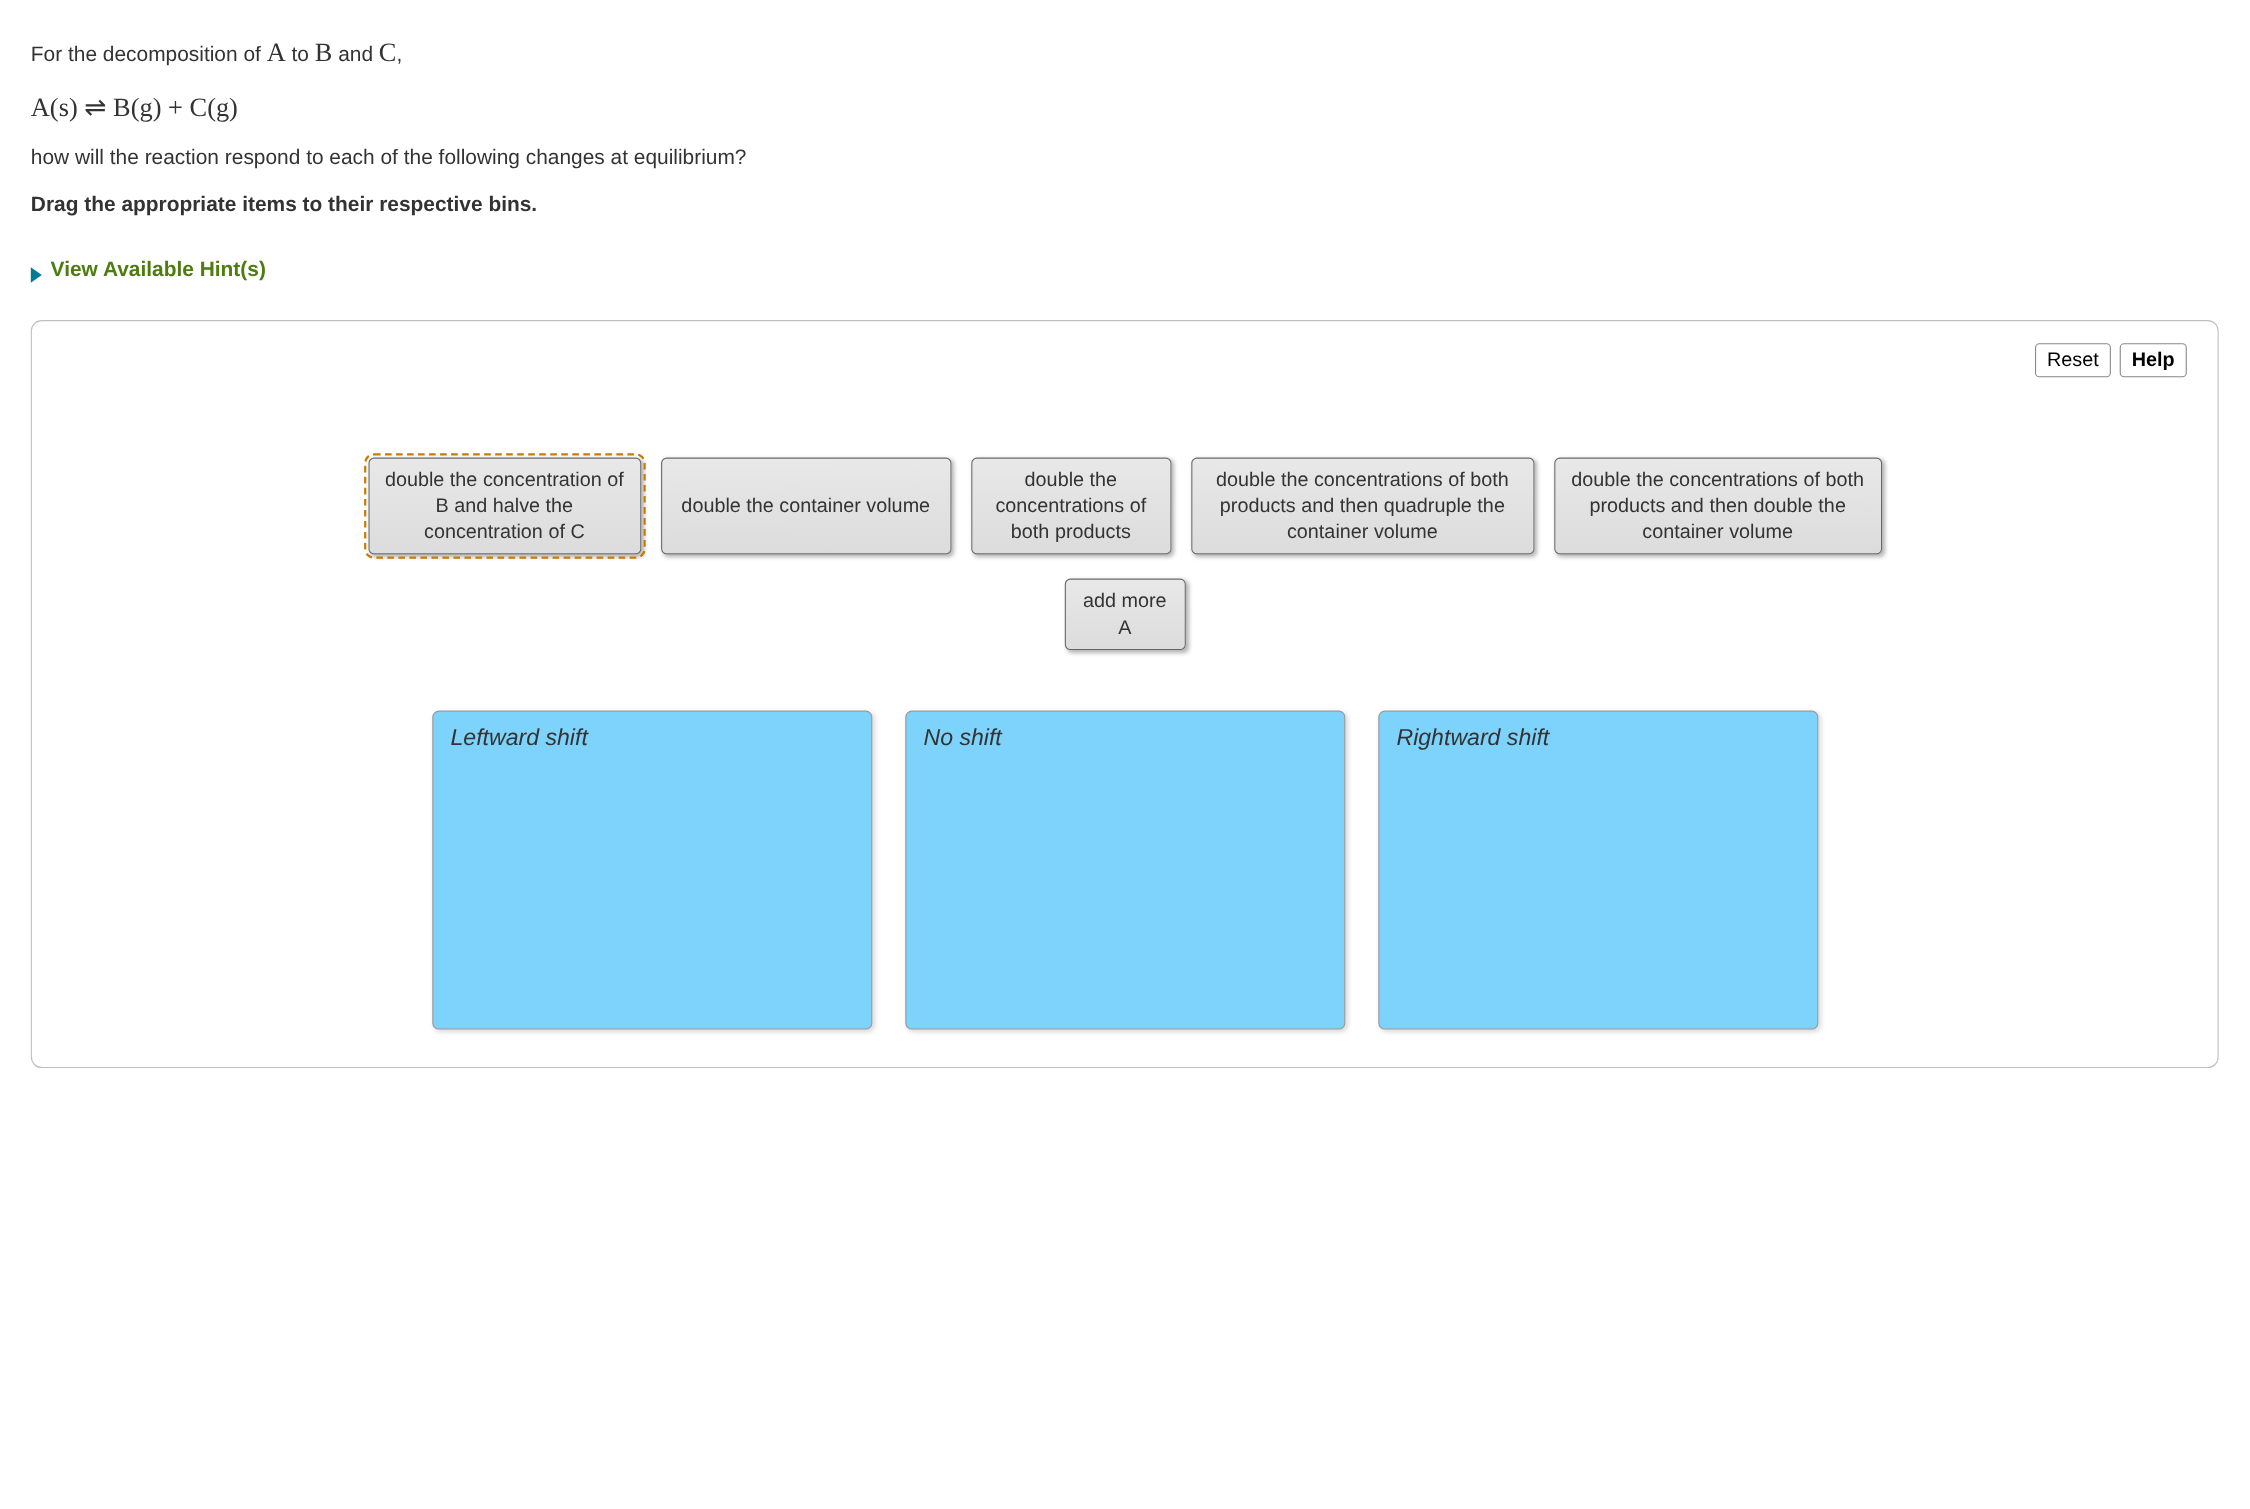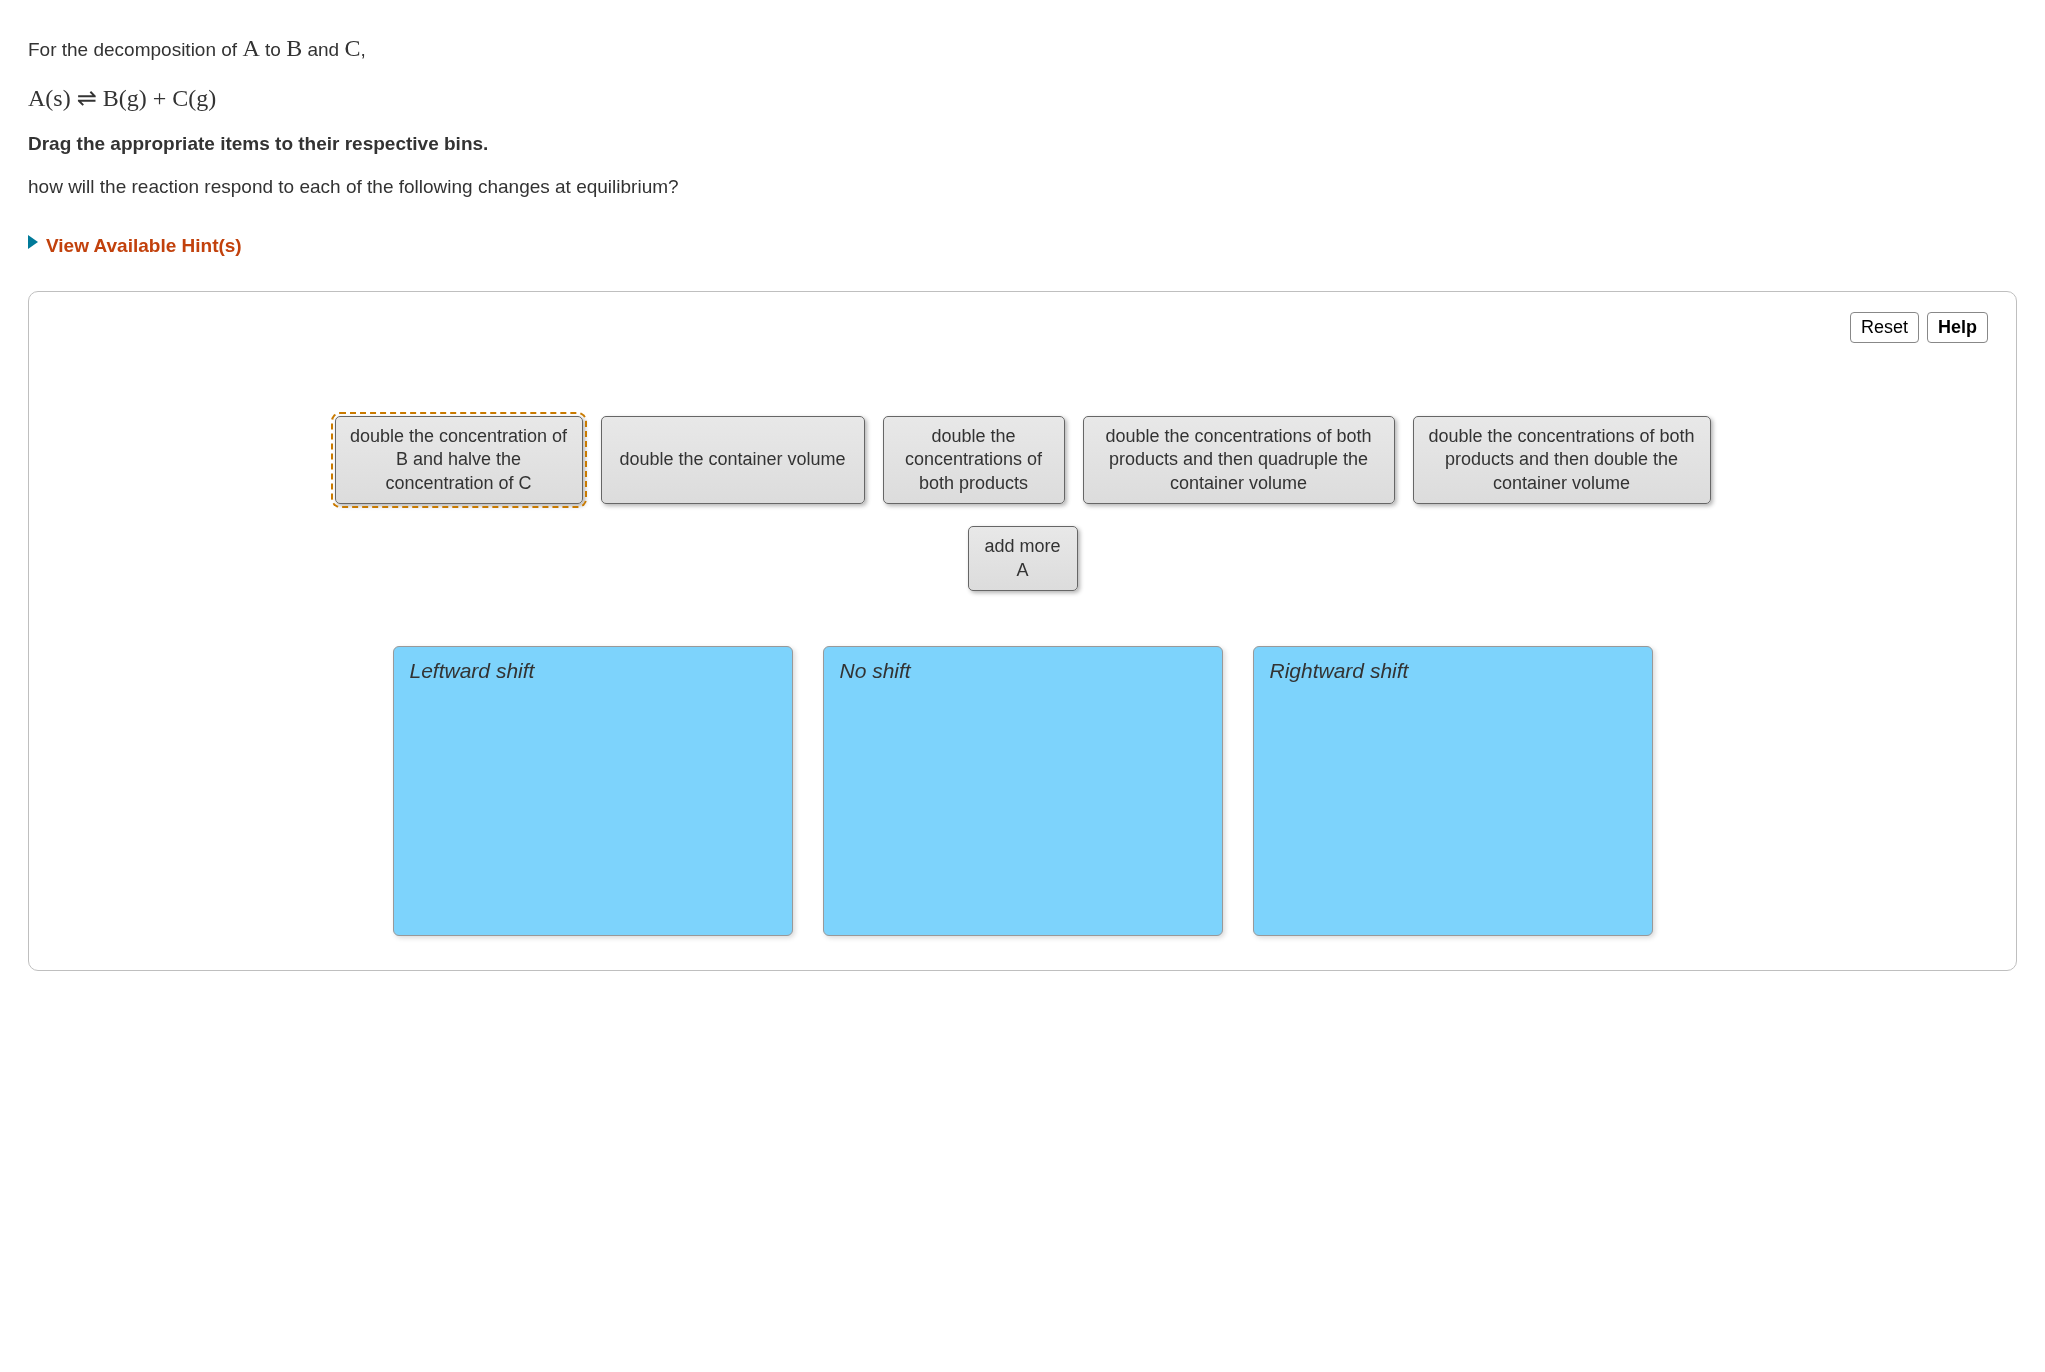--- a/index.html
+++ b/index.html
@@ -14,25 +14,25 @@
   .prompt-area {
     padding: 0 0 10px 0;
   }
   .prompt-line {
     margin: 10px 0 14px 0;
     line-height: 1.5;
   }
   .serif { font-family: 'Times New Roman', Times, serif; font-size: 24px; }
   .instruction-bold { font-weight: bold; }
   .hints-toggle {
-    color: #c2410c;
+    color: #4d7c0f;
     font-weight: bold;
     cursor: pointer;
     display: inline-flex;
-    align-items: flex-start;
+    align-items: flex-end;
     margin: 10px 0 16px 0;
   }
   .hints-toggle .tri {
     display: inline-block;
     width: 0; height: 0;
     border-top: 7px solid transparent;
     border-bottom: 7px solid transparent;
     border-left: 10px solid #007a99;
     margin-right: 8px;
   }
@@ -115,22 +115,22 @@
 </head>
 <body>
 
 
 
 <div class="prompt-area">
   <div class="prompt-line">
     <span>For the decomposition of </span><span class="serif">A</span><span> to </span><span class="serif">B</span><span> and </span><span class="serif">C</span><span>,</span>
   </div>
   <div class="prompt-line serif">A(s) ⇌ B(g) + C(g)</div>
+  <div class="prompt-line">how will the reaction respond to each of the following changes at equilibrium?</div>
   <div class="prompt-line instruction-bold">Drag the appropriate items to their respective bins.</div>
-  <div class="prompt-line">how will the reaction respond to each of the following changes at equilibrium?</div>
 </div>
 
 <div class="hints-toggle">
   <span class="tri"></span>
   <span>View Available Hint(s)</span>
 </div>
 
 <div class="activity-box">
 
   <div class="toolbar">

